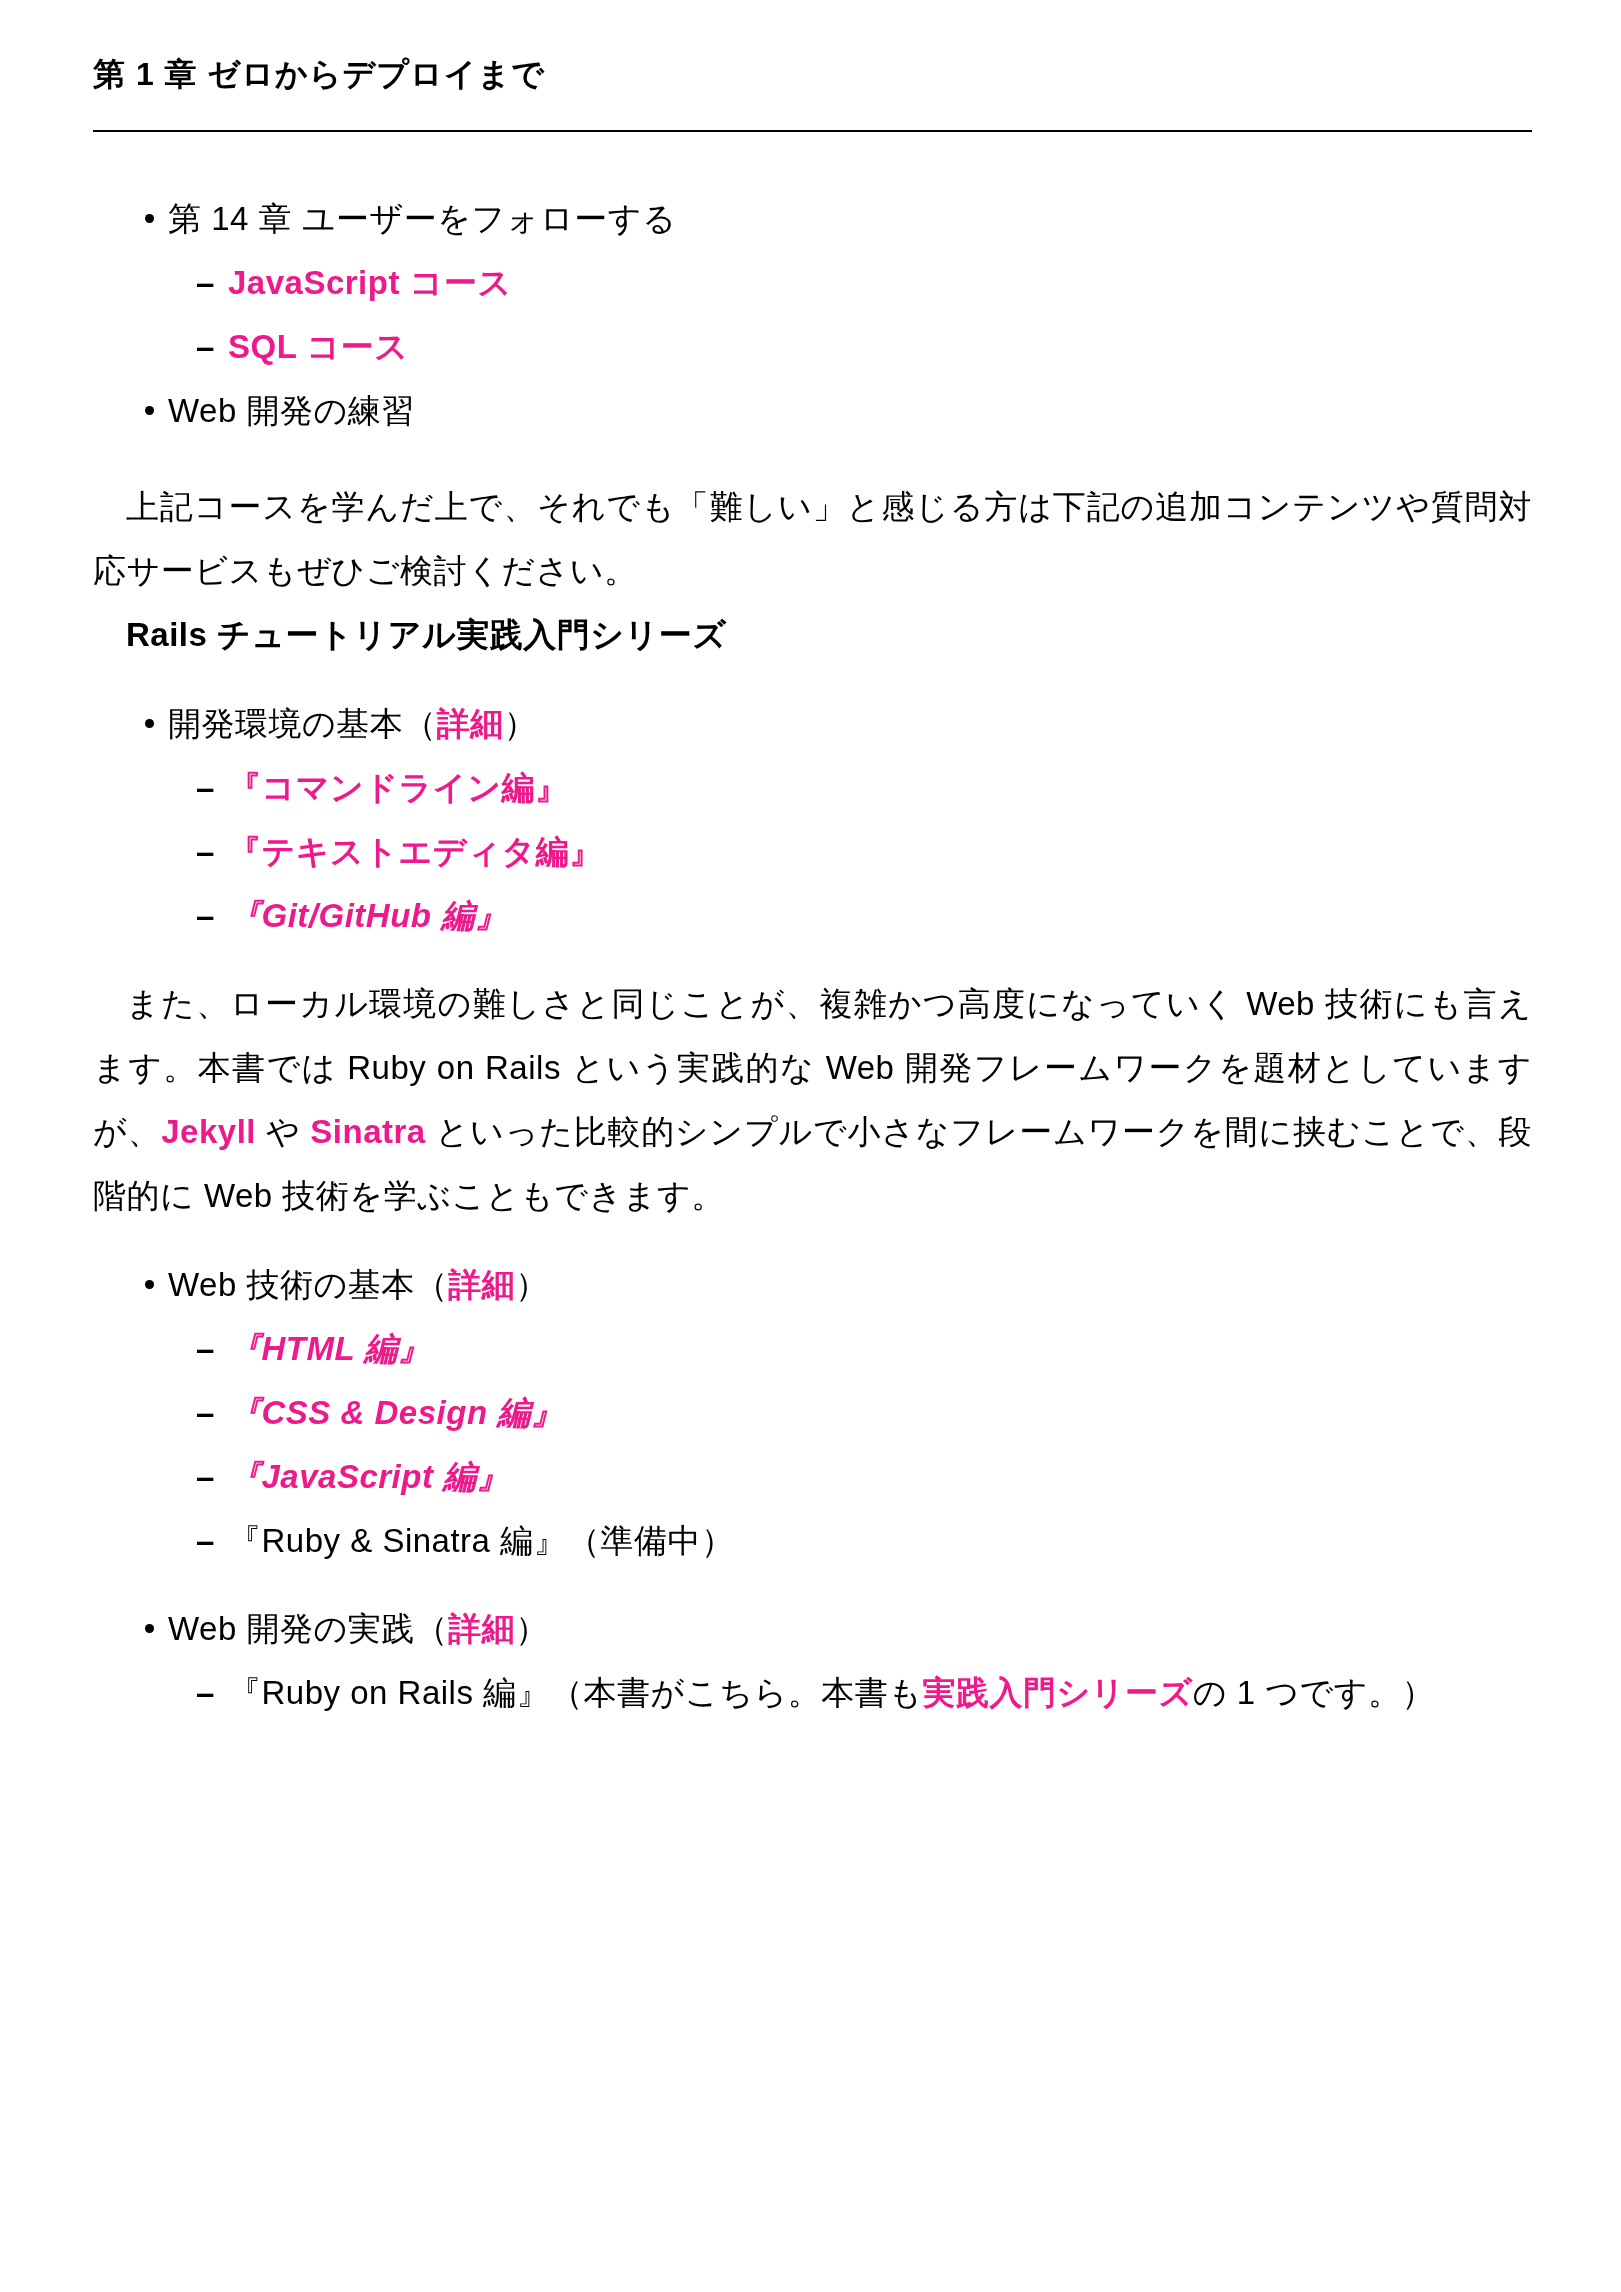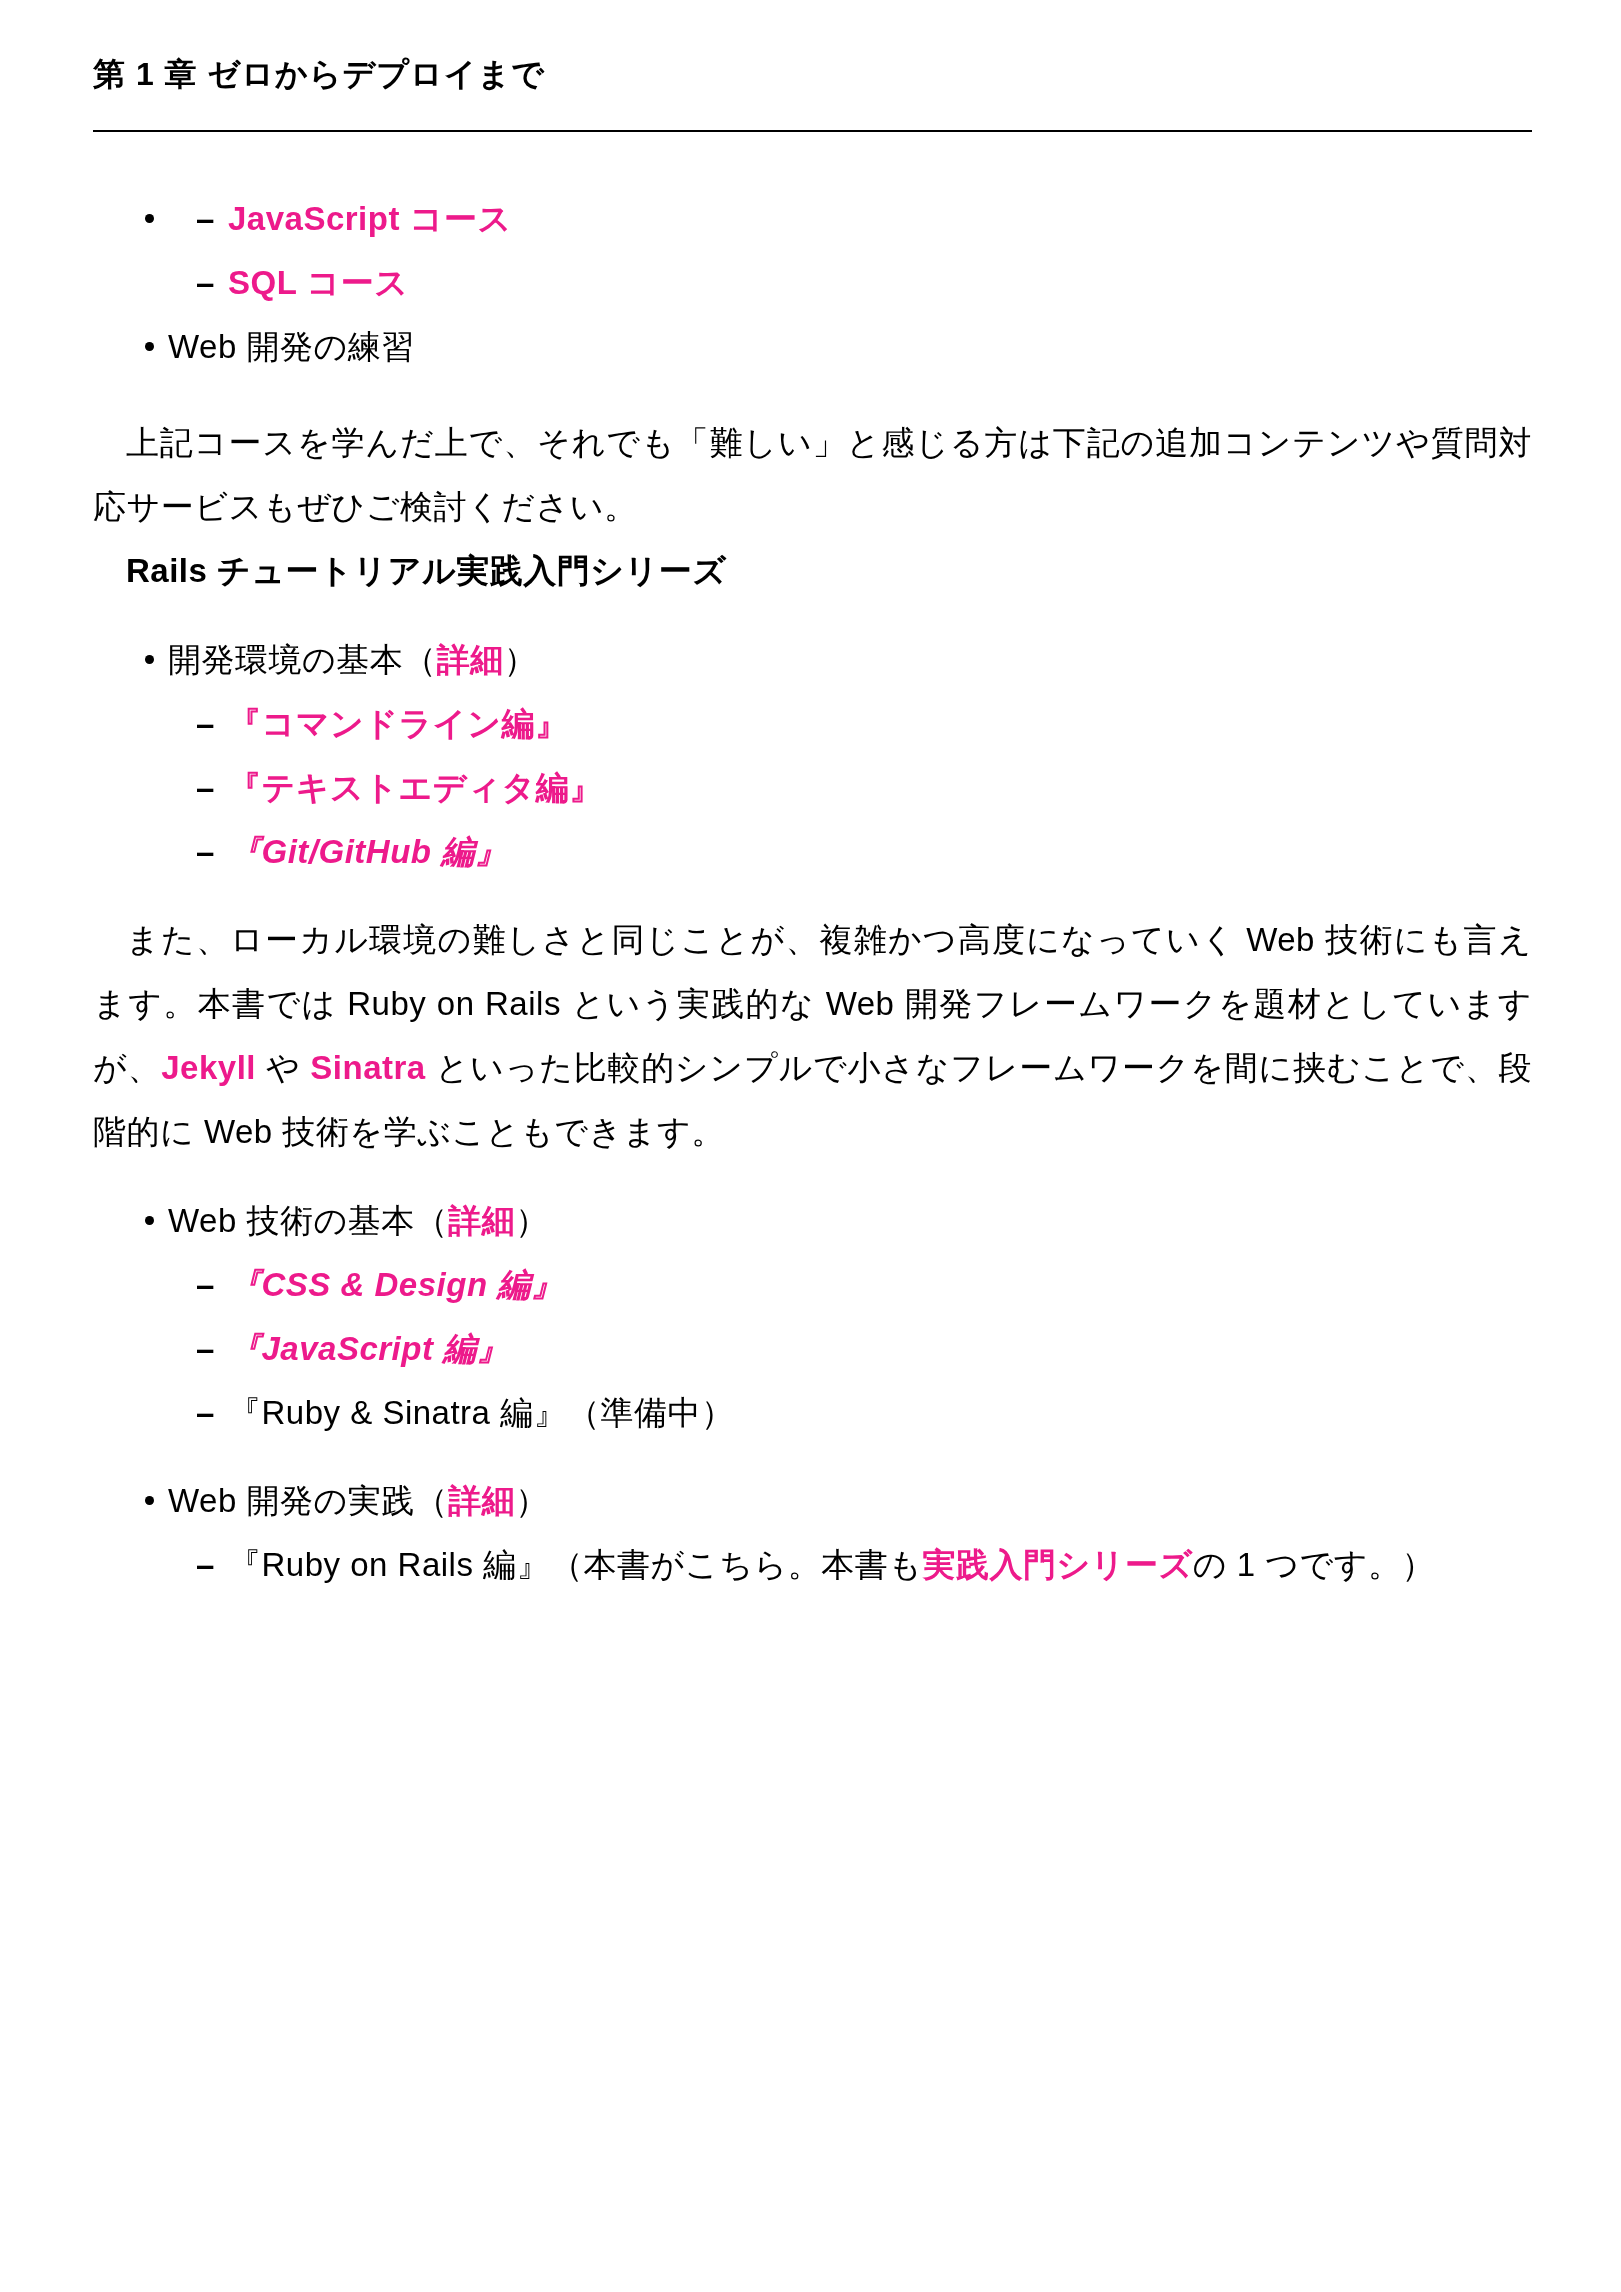--- a/index.html
+++ b/index.html
@@ -74,20 +74,21 @@
 
 <div class="page">
 
   <div class="page-header">
     <div class="chapter-title">第 1 章 ゼロからデプロイまで</div>
   </div>
 
   <div class="list top">
     <div class="l1">
       <span class="b1"></span>
+      <span>第 14 章 ユーザーをフォローする</span>
     </div>
     <div class="l2">
       <span class="b2"></span>
       <a class="link">JavaScript コース</a>
     </div>
     <div class="l2">
       <span class="b2"></span>
       <a class="link">SQL コース</a>
     </div>
     <div class="l1">
@@ -128,20 +129,24 @@
     <span>また、ローカル環境の難しさと同じことが、複雑かつ高度になっていく Web 技術にも言えます。本書では Ruby on Rails という実践的な Web 開発フレームワークを題材としていますが、</span><a class="link">Jekyll</a><span> や </span><a class="link">Sinatra</a><span> といった比較的シンプルで小さなフレームワークを間に挟むことで、段階的に Web 技術を学ぶこともできます。</span>
   </p>
 
   <div class="list mid">
     <div class="l1">
       <span class="b1"></span>
       <span><span>Web 技術の基本（</span><a class="link">詳細</a><span>）</span></span>
     </div>
     <div class="l2">
       <span class="b2"></span>
+      <a class="link italic">『HTML 編』</a>
+    </div>
+    <div class="l2">
+      <span class="b2"></span>
       <a class="link italic">『CSS &amp; Design 編』</a>
     </div>
     <div class="l2">
       <span class="b2"></span>
       <a class="link italic">『JavaScript 編』</a>
     </div>
     <div class="l2">
       <span class="b2"></span>
       <span>『Ruby &amp; Sinatra 編』（準備中）</span>
     </div>

